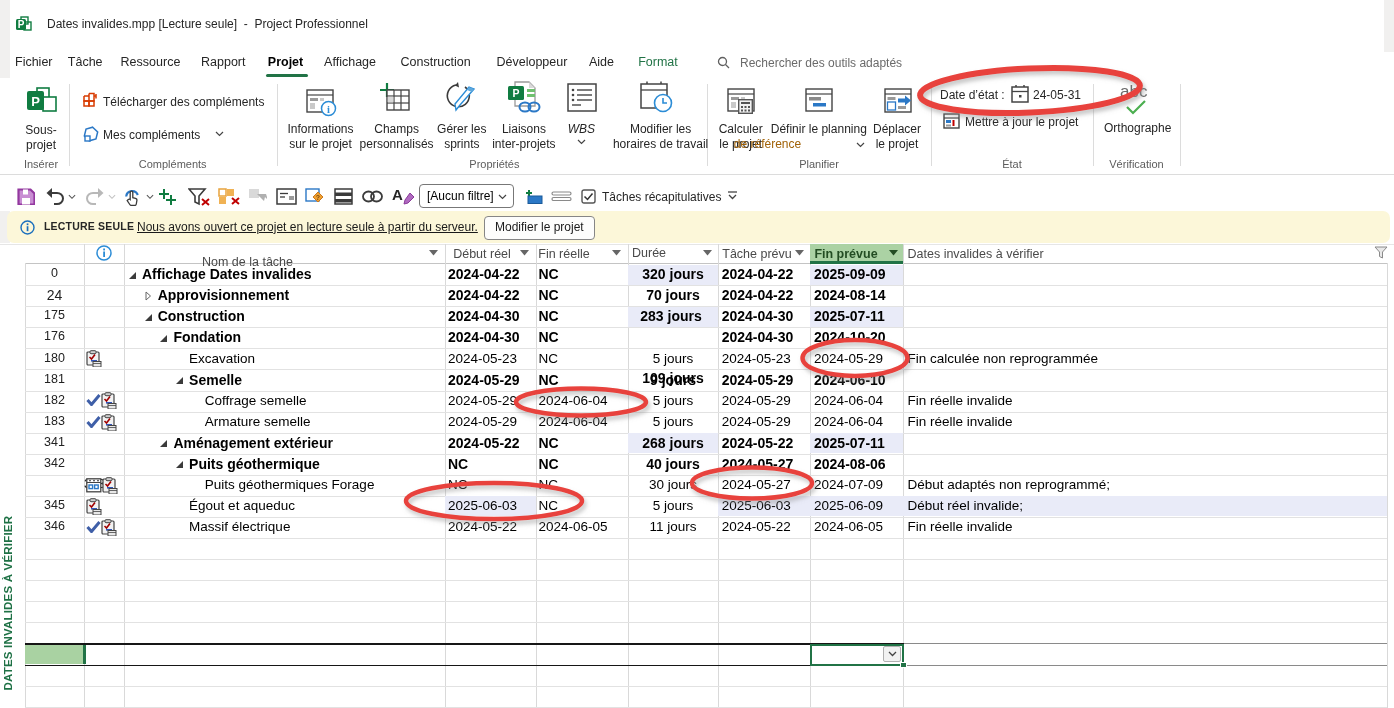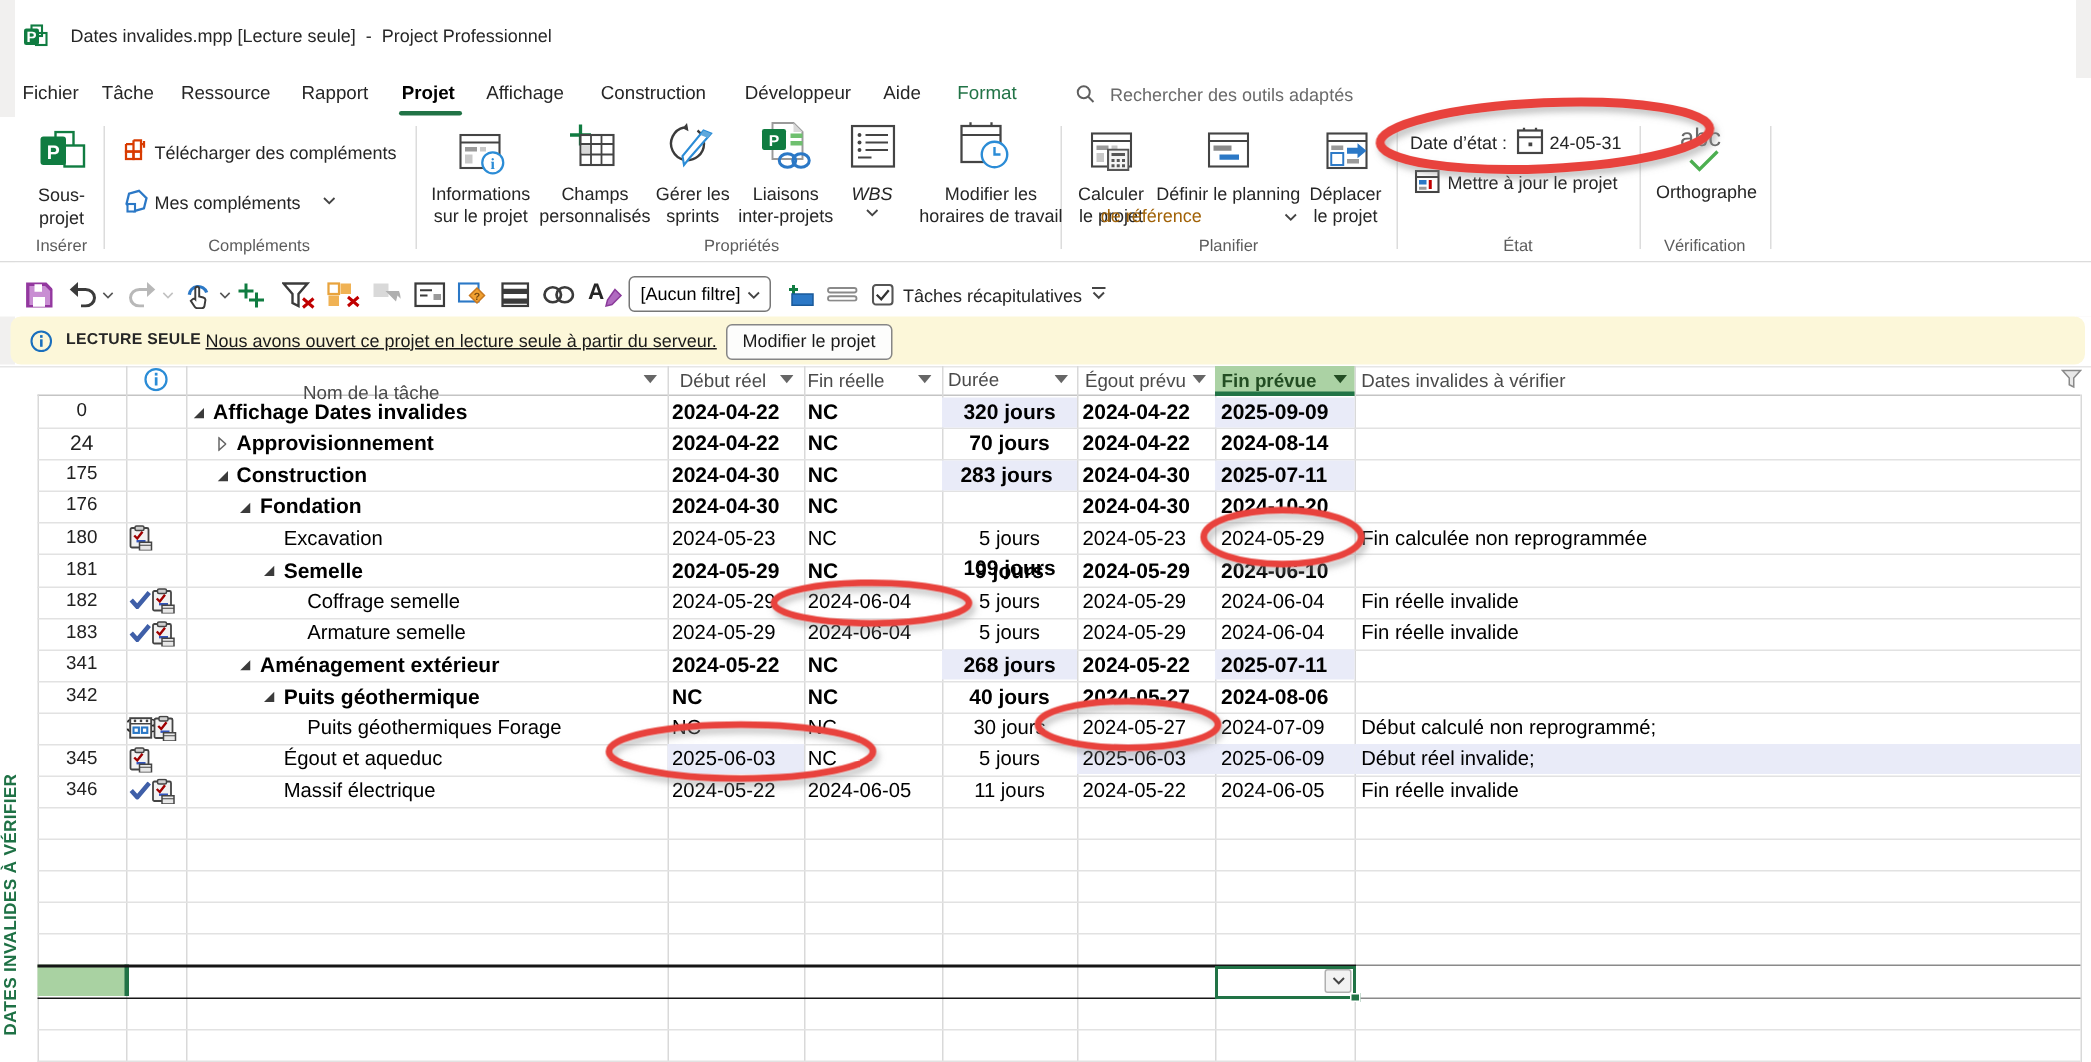--- a/index.html
+++ b/index.html
@@ -363,21 +363,21 @@
     <path d="M0 0h9L4.5 5.5z" fill="#666"></path>
   </svg>
 <div class="hdr" style="left:504px;top:247px;width:120px;text-align:center;">Fin réelle</div>
 <svg class="ab" style="left:611.5px;top:250px" width="9" height="6" viewBox="0 0 9 6">
     <path d="M0 0h9L4.5 5.5z" fill="#666"></path>
   </svg>
 <div class="hdr" style="left:632px;top:246px;">Durée</div>
 <svg class="ab" style="left:703px;top:250px" width="9" height="6" viewBox="0 0 9 6">
     <path d="M0 0h9L4.5 5.5z" fill="#666"></path>
   </svg>
-<div class="hdr" style="left:697px;top:247px;width:120px;text-align:center;">Égout prévu</div>
+<div class="hdr" style="left:697px;top:247px;width:120px;text-align:center;">Tâche prévu</div>
 <svg class="ab" style="left:795px;top:250px" width="9" height="6" viewBox="0 0 9 6">
     <path d="M0 0h9L4.5 5.5z" fill="#666"></path>
   </svg>
 <div class="hdr" style="left:786px;top:246.5px;width:120px;text-align:center;color:#234d23;font-weight:bold;font-size:12.5px;">Fin prévue</div>
 <svg class="ab" style="left:889px;top:250px" width="9" height="6" viewBox="0 0 9 6">
     <path d="M0 0h9L4.5 5.5z" fill="#234d23"></path>
   </svg>
 <div class="hdr" style="left:907.5px;top:247px;">Dates invalides à vérifier</div>
 <svg class="ab" style="left:1374px;top:246px" width="14" height="13" viewBox="0 0 14 13">
 <path d="M1 1h12l-4.5 5v6l-3-1.5V6z" fill="#e8e8e8" stroke="#8a8a8a" stroke-width="1"></path>
@@ -520,21 +520,21 @@
 <rect x="5" y="10" width="6" height="1.6" fill="#3355bb"></rect>
 <rect x="7" y="11.5" width="8" height="5.5" fill="#e8e8e8" stroke="#444" stroke-width="1"></rect>
 <line x1="7" y1="13.5" x2="15" y2="13.5" stroke="#444" stroke-width="0.8"></line>
 </svg></div>
 <div class="cell" style="left:204.8px;top:476.99999999999994px;">Puits géothermiques Forage</div>
 <div class="cell" style="left:448px;top:476.99999999999994px;">NC</div>
 <div class="cell" style="left:538.5px;top:476.99999999999994px;">NC</div>
 <div class="cell" style="left:628px;top:476.99999999999994px;width:90px;text-align:center;">30 jours</div>
 <div class="cell" style="left:721.7px;top:476.99999999999994px;">2024-05-27</div>
 <div class="cell" style="left:814px;top:476.99999999999994px;">2024-07-09</div>
-<div class="cell" style="left:907.5px;top:476.99999999999994px;">Début calculé non reprogrammé;</div>
+<div class="cell" style="left:907.5px;top:476.99999999999994px;">Début adaptés non reprogrammé;</div>
 <div class="cell" style="left:25px;top:498.08px;width:59px;text-align:center;font-size:12.5px;color:#222;">345</div>
 <div class="ab" style="left:86px;top:497.88px;white-space:nowrap;"><svg width="16" height="17" viewBox="0 0 16 17" style="vertical-align:top">
 <rect x="1" y="2" width="12" height="13" rx="1" fill="#f2f2f2" stroke="#444" stroke-width="1.2"></rect>
 <rect x="4" y="0.7" width="6" height="3" rx="1" fill="#d0d0d0" stroke="#444" stroke-width="1"></rect>
 <path d="M3.5 7l2 2 3.5-4.5" fill="none" stroke="#a00000" stroke-width="1.6"></path>
 <rect x="5" y="10" width="6" height="1.6" fill="#3355bb"></rect>
 <rect x="7" y="11.5" width="8" height="5.5" fill="#e8e8e8" stroke="#444" stroke-width="1"></rect>
 <line x1="7" y1="13.5" x2="15" y2="13.5" stroke="#444" stroke-width="0.8"></line>
 </svg></div>
 <div class="cell" style="left:189.1px;top:498.08px;">Égout et aqueduc</div>

